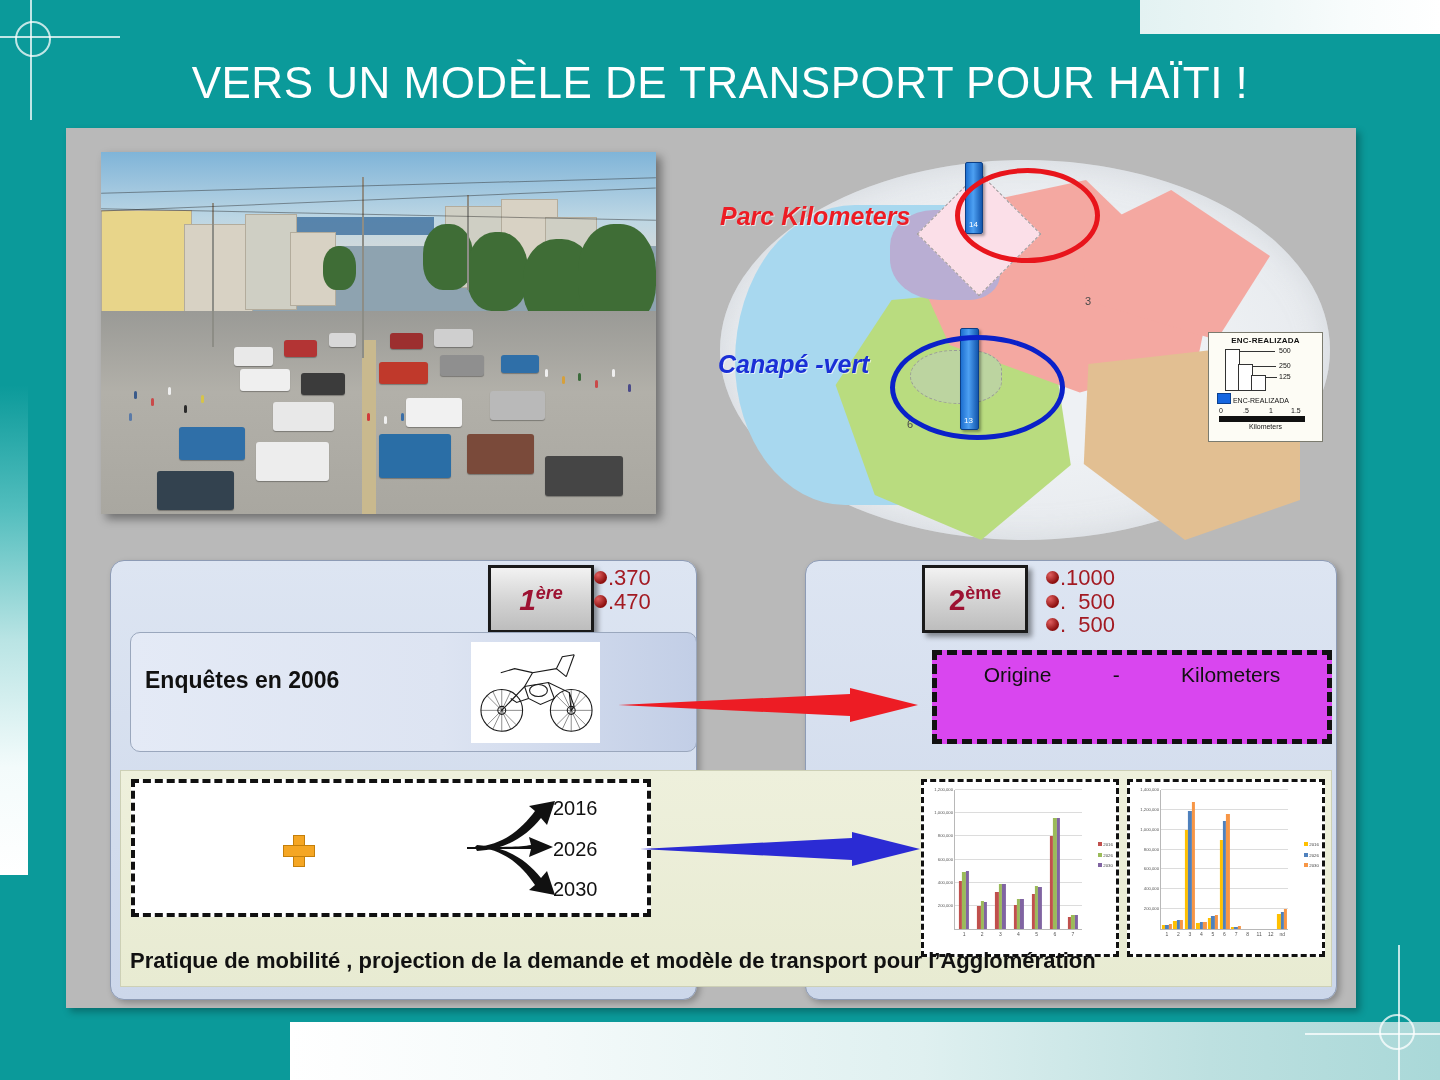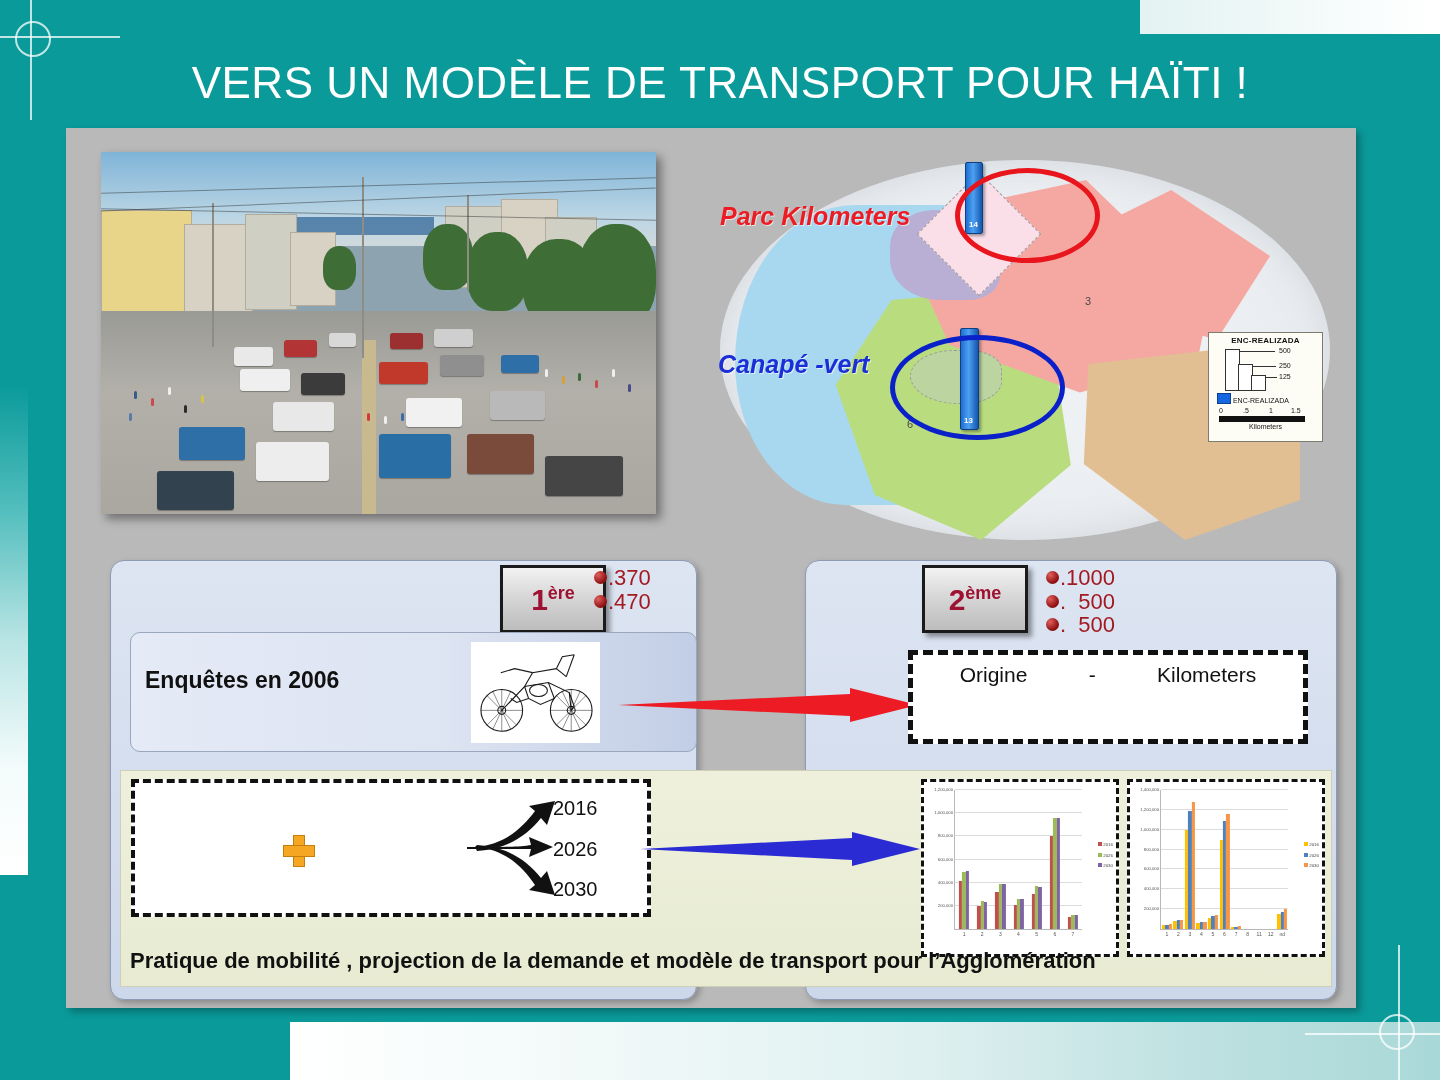--- a/index.html
+++ b/index.html
@@ -85,21 +85,21 @@
           clip-path:polygon(8% 12%,100% 0%,100% 80%,50% 100%,6% 62%);}
   .z-lightred{left:380px;top:40px;width:190px;height:150px;background:#f4a8a1;
           clip-path:polygon(0% 30%,48% 0%,100% 44%,72% 100%,4% 74%);}
   .diamond{position:absolute;left:235px;top:40px;width:86px;height:86px;
            background:#fbdfe8;transform:rotate(45deg);border:1px dashed #9a9a9a;}
   .blob{position:absolute;left:210px;top:200px;width:90px;height:52px;
         background:#bcd4a0;border-radius:55% 42% 48% 60%;border:1px dashed #9a9a9a;}
   .bar3d{position:absolute;background:linear-gradient(to right,#1d6fd0,#4da0f2 45%,#1356ad);
          border:1px solid #0c3f86;border-radius:2px;
          box-shadow:2px 2px 3px rgba(0,0,0,.35);}
-  .bar-num{position:absolute;color:#fff;font-size:8px;font-weight:bold;}
+  .bar-num{position:absolute;color:#fff;font-size:8px;font-weight:normal;}
   .map-num{position:absolute;color:#4a4a4a;font-size:11px;}
   .ring{position:absolute;border-radius:50%;}
   .ring-red{border:5px solid #e8151c;left:255px;top:18px;width:135px;height:85px;}
   .ring-blue{border:5px solid #0a21c9;left:190px;top:185px;width:165px;height:95px;}
   .lbl-parc{position:absolute;left:20px;top:52px;color:#ed1c24;font-size:25px;
             font-weight:bold;font-style:italic;text-shadow:1px 1px 0 rgba(255,255,255,.6);}
   .lbl-canape{position:absolute;left:18px;top:200px;color:#1a2fd6;font-size:25px;
             font-weight:bold;font-style:italic;text-shadow:1px 1px 0 rgba(255,255,255,.6);}
 
   .legendbox{position:absolute;left:508px;top:182px;width:113px;height:108px;
@@ -133,22 +133,22 @@
   .bul-dot{display:inline-block;width:13px;height:13px;border-radius:50%;
     background:radial-gradient(circle at 32% 30%,#e05e5e,#8c0f0f 68%);margin-right:1px;vertical-align:1px;}
 
   
   .survey{position:absolute;left:130px;top:632px;width:565px;height:118px;
     border:1px solid #9aa7bd;border-radius:10px;
     background:linear-gradient(to right,#e4eaf6 0%,#dde4f2 55%,#c2cee6 100%);}
   .survey-title{position:absolute;left:14px;top:34px;font-size:23px;font-weight:bold;color:#111;}
   .moto-box{position:absolute;left:340px;top:9px;width:129px;height:101px;background:#fff;}
 
-  .odbox{position:absolute;left:908px;top:650px;width:390px;height:84px;
-    background:#ffffff;border:5px dashed #111;}
+  .odbox{position:absolute;left:932px;top:650px;width:390px;height:84px;
+    background:#d946ef;border:5px dashed #111;}
   .od-l1{position:absolute;left:0;top:8px;width:100%;font-size:21px;color:#111;
          display:flex;justify-content:space-around;padding:0 16px;box-sizing:border-box;}
   .od-l2{position:absolute;left:0;top:42px;width:100%;text-align:center;font-size:21px;color:#111;}
 
   
   .olive{position:absolute;left:120px;top:770px;width:1210px;height:215px;
     background:linear-gradient(to bottom,#eef0dc,#e8ebd2);border:1px solid #cdd0b6;}
   .dashbox{position:absolute;left:10px;top:8px;width:512px;height:130px;
     background:#fff;border:4px dashed #111;}
   .cyl{position:absolute;left:14px;top:12px;width:118px;height:102px;}
@@ -326,21 +326,21 @@
       <span style="position:absolute;left:74px;">1.5</span>
     </div>
     <div class="lg-scalebar"></div>
     <div class="lg-km">Kilometers</div>
   </div>
 </div>
 
 <div class="rpanel rpanel-left"></div>
 <div class="rpanel rpanel-right"></div>
 
-<div class="badge" style="left:500px;top:565px;">
+<div class="badge" style="left:488px;top:565px;font-style:italic;">
   <span><b>1</b><sup>ère</sup></span>
 </div>
 <div class="bullets" style="left:1046px;top:566px;">
   <div><span class="bul-dot"></span><span>.1000</span></div>
   <div><span class="bul-dot"></span><span>.  500</span></div>
   <div><span class="bul-dot"></span><span>.  500</span></div>
 </div>
 <div class="bullets" style="left:594px;top:566px;">
   <div><span class="bul-dot"></span><span>.370</span></div>
   <div><span class="bul-dot"></span><span>.470</span></div>

